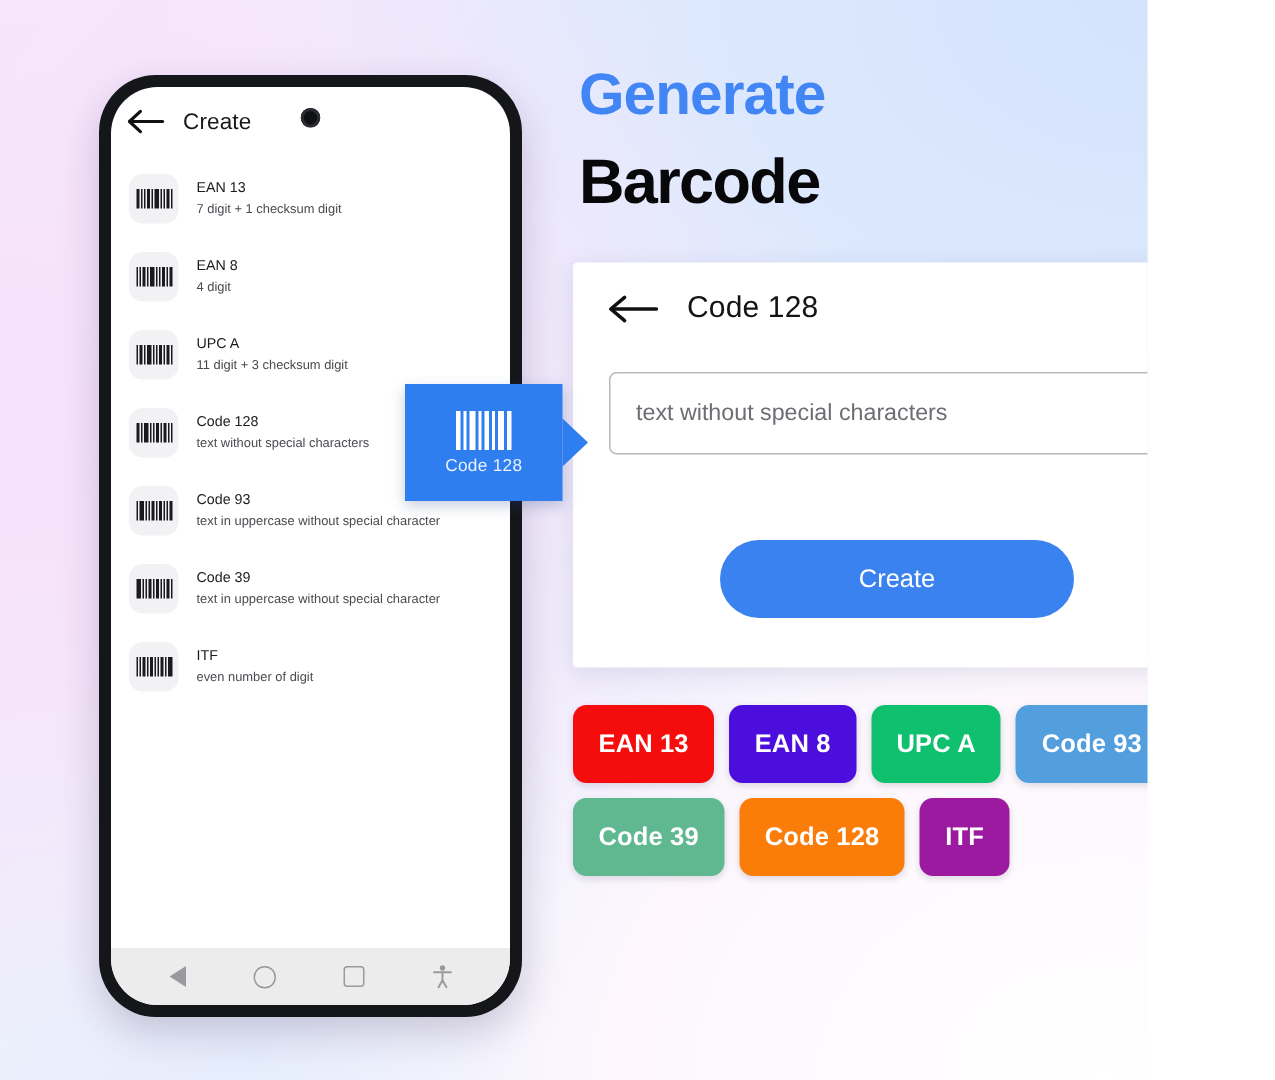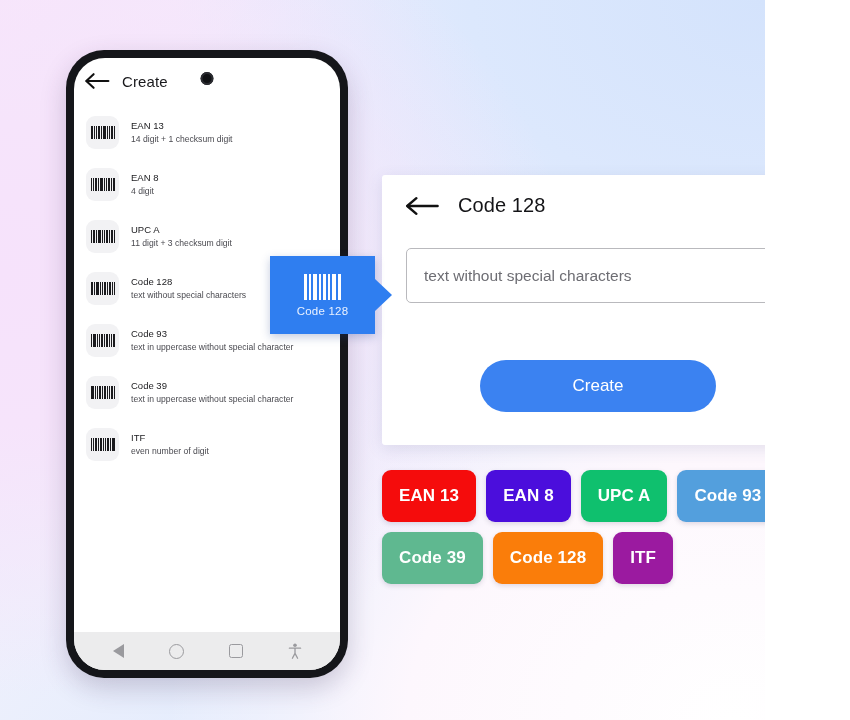--- a/index.html
+++ b/index.html
@@ -159,21 +159,21 @@
                 <i style="width:1px;height:100%"></i>
                 <i style="width:3px;height:100%"></i>
                 <i style="width:1px;height:100%"></i>
                 <i style="width:1px;height:100%"></i>
                 <i style="width:2px;height:100%"></i>
                 <i style="width:1px;height:100%"></i>
               </span>
             </span>
             <span class="code-txt">
               <span class="code-name">EAN 13</span>
-              <span class="code-desc">14 digit + 1 checksum digit</span>
+              <span class="code-desc">7 digit + 1 checksum digit</span>
             </span>
           </div>
           <div class="code-row">
             <span class="code-ico">
               <span class="bars">
                 <i style="width:1px;height:100%"></i>
                 <i style="width:1px;height:100%"></i>
                 <i style="width:2px;height:100%"></i>
                 <i style="width:1px;height:100%"></i>
                 <i style="width:3px;height:100%"></i>
@@ -313,20 +313,24 @@
       <i style="width:4px;height:100%"></i>
         <i style="width:2px;height:100%"></i>
       <i style="width:3px;height:100%"></i>
         <i style="width:2px;height:100%"></i>
       <i style="width:4px;height:100%"></i>
         <i style="width:3px;height:100%"></i>
     </span>
     <span class="callout-label">Code 128</span>
   </div>
 
+  <div class="panel">
+    <div class="kicker">Generate</div>
+    <div class="headline">Barcode</div>
+  </div>
 
   <div class="card">
     <div class="card-head">
       <span class="card-back">
         <svg viewBox="0 0 36 22">
             <path d="M12.4 3.2 3.2 11l9.2 7.8" fill="none" stroke="#111" stroke-width="2.4" stroke-linecap="round" stroke-linejoin="round"></path>
             <path d="M3.6 11h30" stroke="#111" stroke-width="2.4" stroke-linecap="round"></path>
           </svg>
       </span>
       <span class="card-title">Code 128</span>

